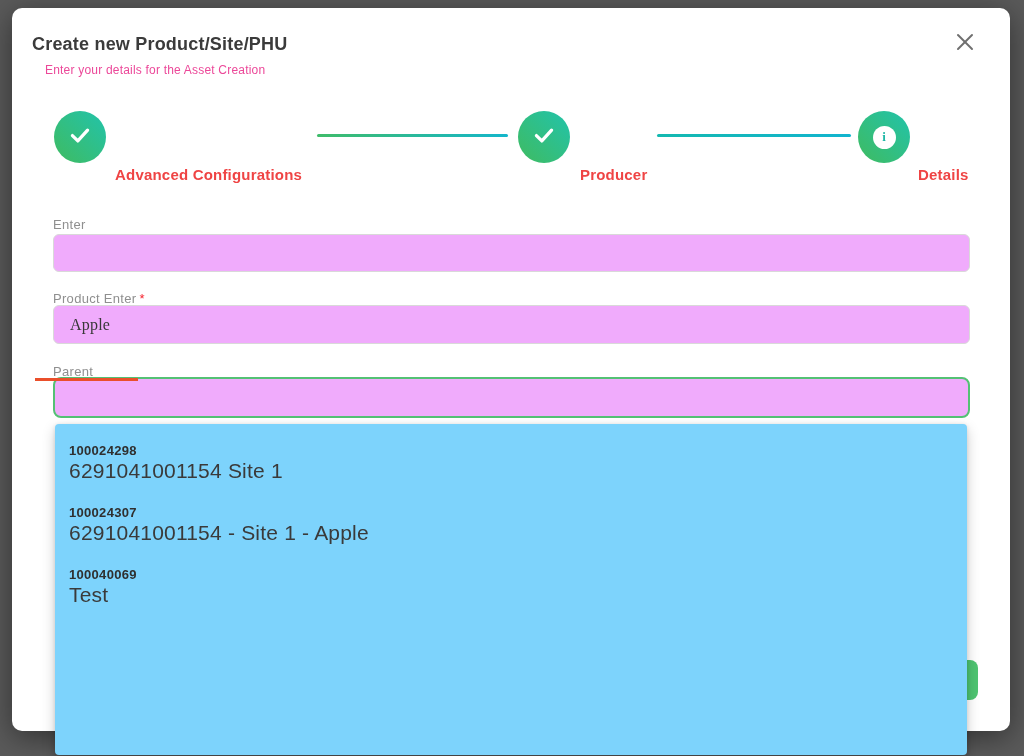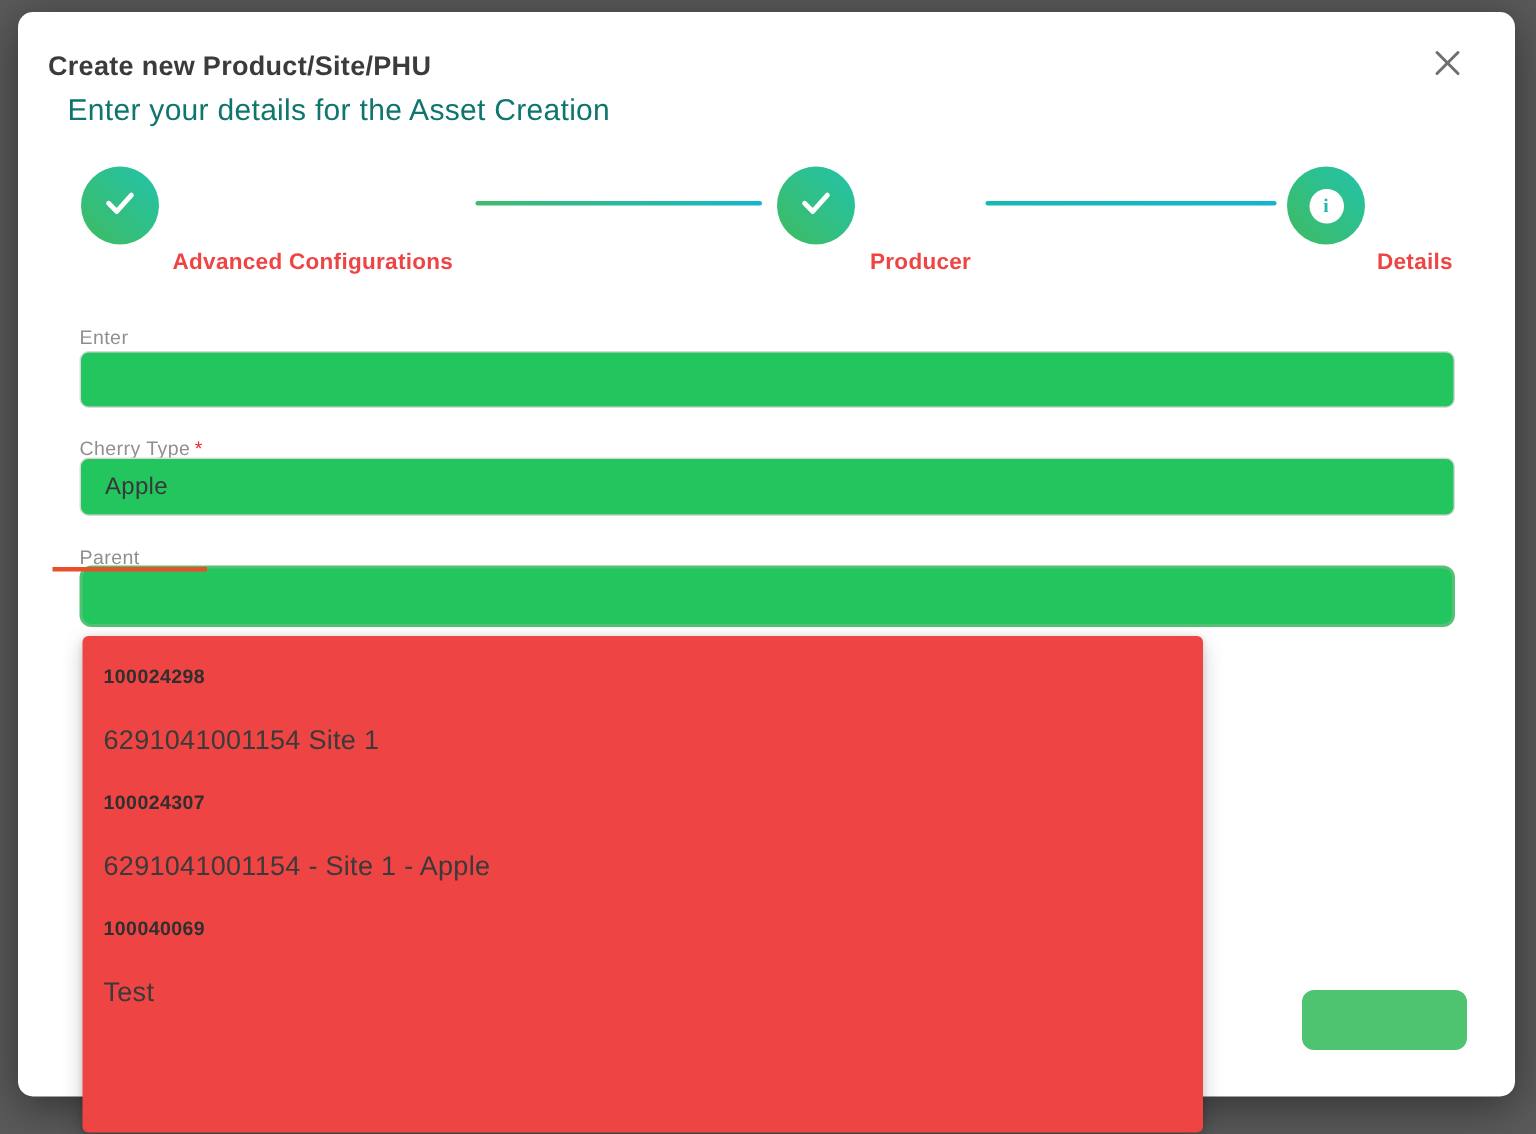--- a/index.html
+++ b/index.html
@@ -21,21 +21,21 @@
     box-shadow: 0 6px 30px rgba(0,0,0,0.45);
   }
 
   .modal-title {
     position: absolute; left: 20px; top: 26px;
     font-size: 18px; font-weight: 700; color: #3b3b3b;
     letter-spacing: 0.2px;
   }
   .modal-subtitle {
     position: absolute; left: 33px; top: 55px;
-    font-size: 20px; color: #0f766e;
+    font-size: 12px; color: #ec4899;
     letter-spacing: 0.2px;
   }
   .close-btn {
     position: absolute; right: 33px; top: 24px;
     width: 24px; height: 24px;
     cursor: pointer;
     display: flex; align-items: center; justify-content: center;
   }
 
   
@@ -80,22 +80,22 @@
     font-size: 13px; color: #8f8f8f; letter-spacing: 0.3px;
   }
   .field-label .req { color: #f5222d; margin-left: 3px; }
   .lab-tags    { top: 209px; }
   .lab-product { top: 283px; }
   .lab-parent  { top: 356px; }
 
   .text-input {
     position: absolute; left: 41px; width: 917px;
     border: 1px solid #d9d9d9; border-radius: 6px;
-    background: #22c55e;
-    font-family: Liberation Sans, sans-serif;
+    background: #f0abfc;
+    font-family: Liberation Serif, serif;
     font-size: 16px; color: #383838;
     padding: 0 16px; outline: none;
     letter-spacing: 0.2px;
   }
   .inp-tags    { top: 226px; height: 38px; }
   .inp-product { top: 297px; height: 39px; }
   .inp-parent  {
     top: 369px; height: 41px;
     border: 2px solid #54c175; border-radius: 8px;
   }
@@ -111,40 +111,40 @@
   .action-button {
     position: absolute; right: 32px; top: 652px;
     width: 110px; height: 40px;
     background: #4ec471; border: none; border-radius: 8px;
     cursor: pointer; z-index: 1;
   }
 
   
   .dropdown-panel {
     position: absolute; left: 43px; top: 416px;
-    width: 747px; height: 331px;
-    background: #ef4444;
+    width: 912px; height: 331px;
+    background: #7dd3fc;
     border-radius: 4px;
     box-shadow: 0 5px 14px rgba(0,0,0,0.20), 0 1px 4px rgba(0,0,0,0.12);
     z-index: 10;
     padding: 8px 0 6px 0;
     overflow: hidden;
   }
   .dd-option {
     padding: 10px 16px 11px 14px;
     cursor: pointer;
   }
   .dd-id {
     font-size: 13px; font-weight: 700; color: #2f2f2f;
     letter-spacing: 0.3px; line-height: 17px;
   }
   .dd-name {
-    font-size: 18px; color: #3a3a3a;
+    font-size: 21px; color: #3a3a3a;
     letter-spacing: 0.2px; line-height: 24px;
-    margin-top: 22px;
+    margin-top: 0;
   }
 </style>
 </head>
 <body>
 
 <div class="modal">
 
   <div class="modal-title">Create new Product/Site/PHU</div>
   <div class="modal-subtitle">Enter your details for the Asset Creation</div>
   <div class="close-btn">
@@ -180,21 +180,21 @@
     <span class="info-bubble">i</span>
   </div>
   <div class="step-label l3">Details</div>
 
   <div class="field-label lab-tags">
     <span>Enter</span><span class="req"></span>
   </div>
   <input class="text-input inp-tags" type="text" value="" style="">
 
   <div class="field-label lab-product">
-    <span>Cherry Type</span><span class="req">*</span>
+    <span>Product Enter</span><span class="req">*</span>
   </div>
   <input class="text-input inp-product" type="text" value="Apple" style="">
 
   <div class="field-label lab-parent">
     <span>Parent</span><span class="req"></span>
   </div>
   <div class="annotation-line"></div>
   <input class="text-input inp-parent" type="text" value="" style="">
 
   <button class="action-button"></button>

